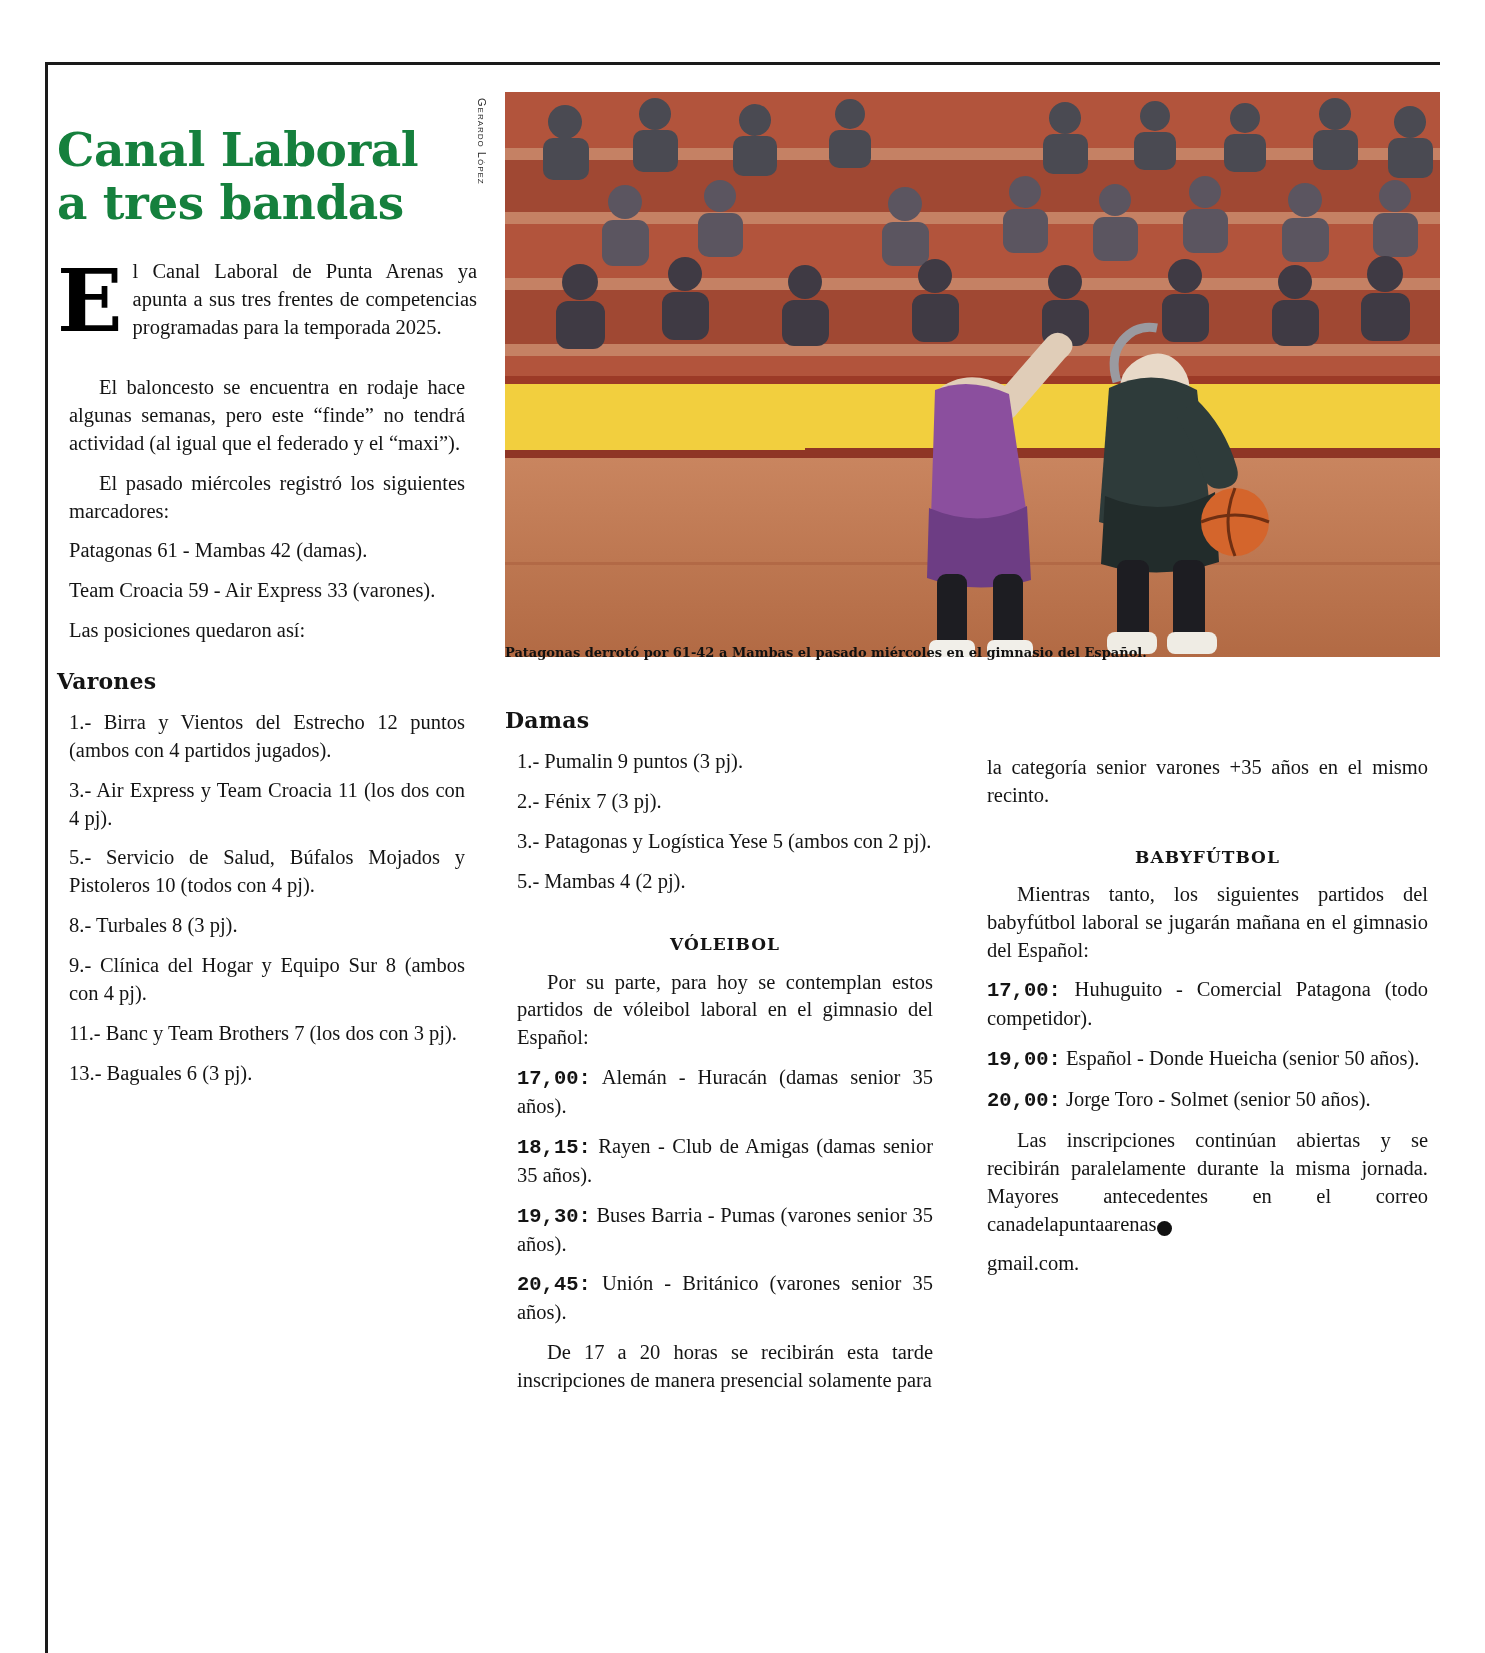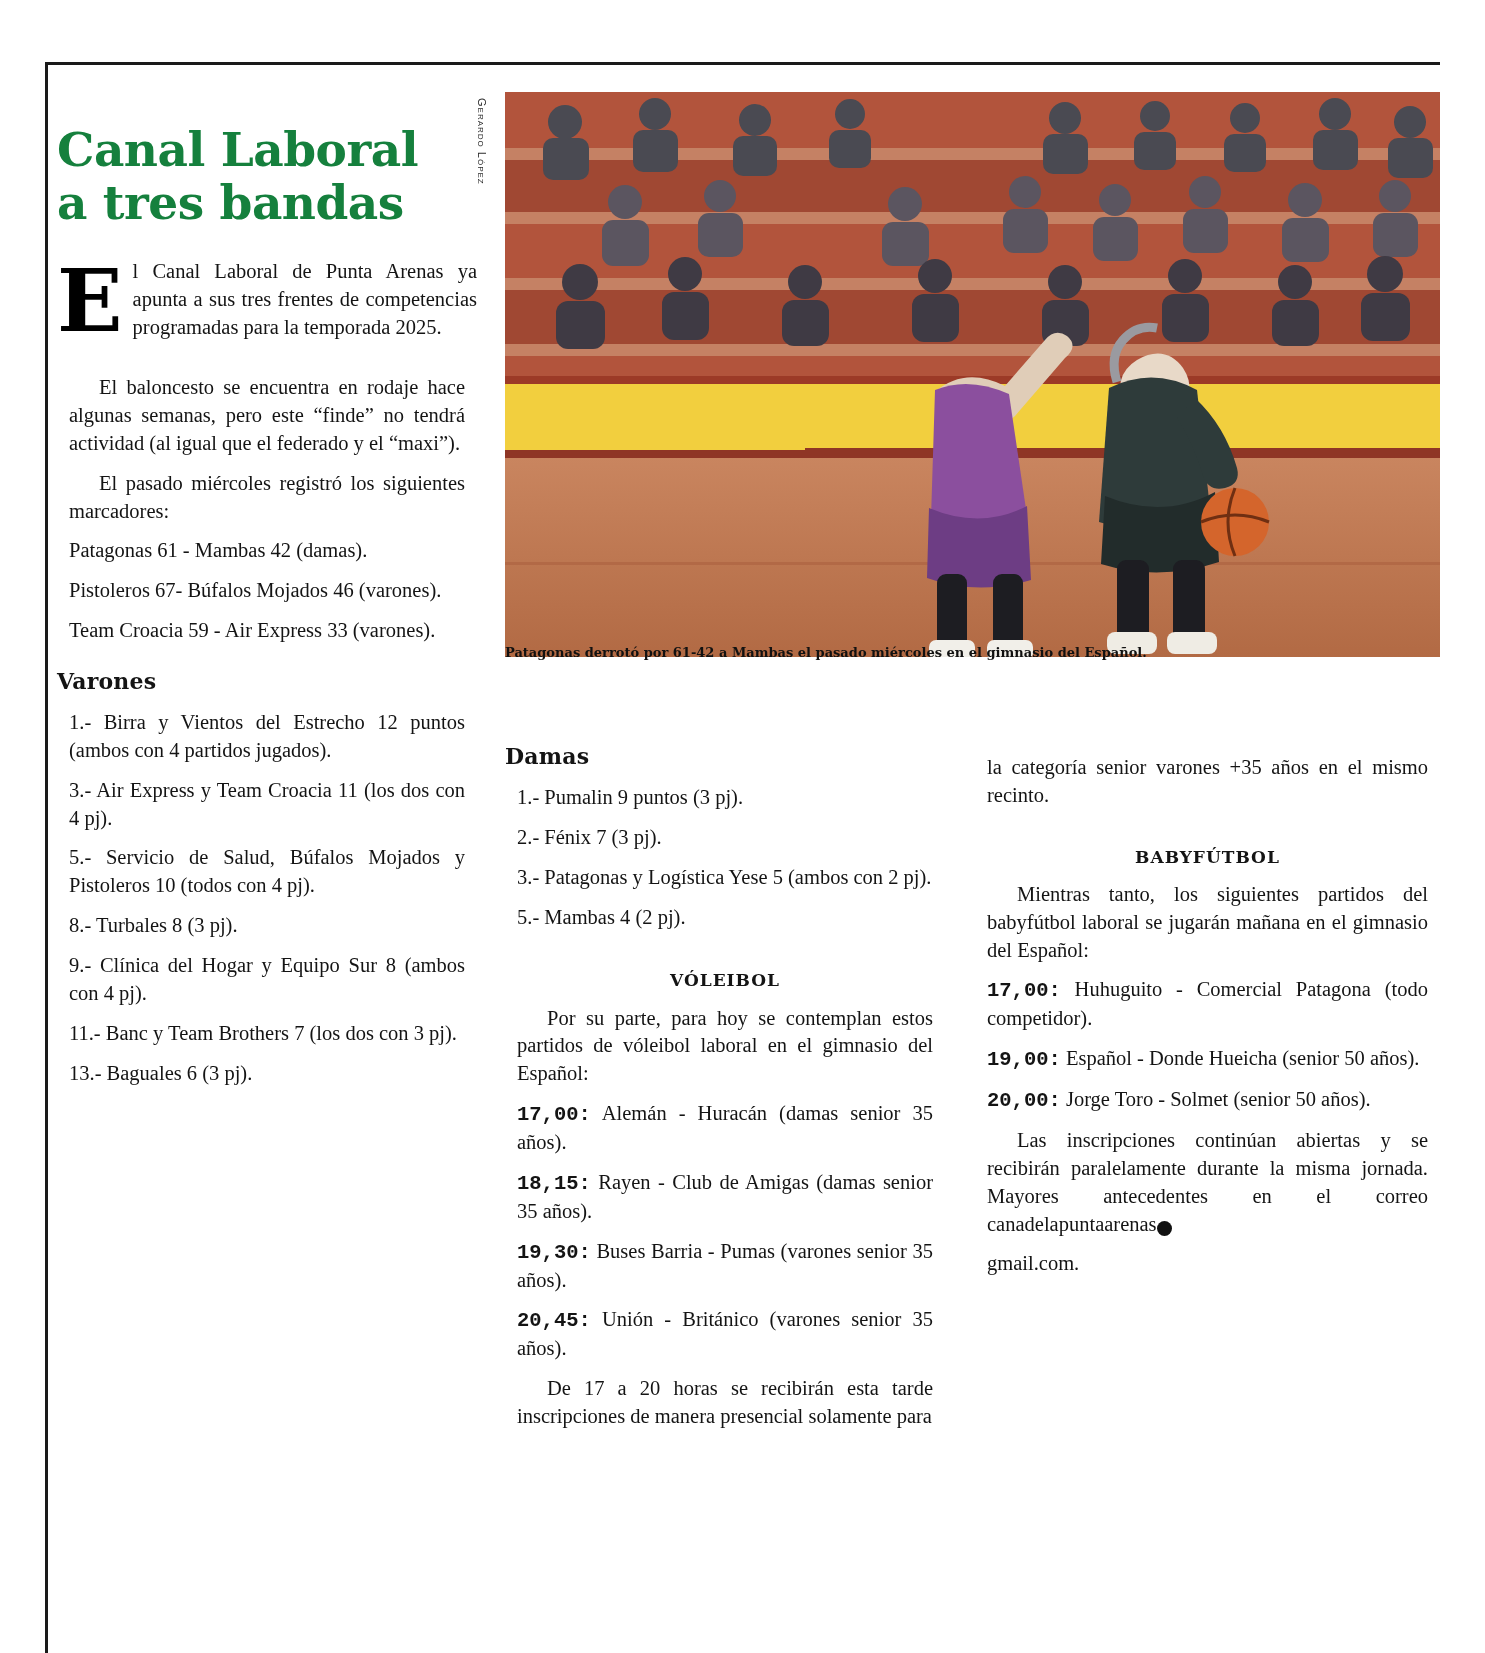--- a/index.html
+++ b/index.html
@@ -106,21 +106,21 @@
     position: absolute;
     font-size: 20.5px;
     line-height: 1.36;
     text-align: justify;
     color: #141414;
   }
   .col p { margin: 12px; }
   .col p.indent { text-indent: 30px; }
 
   #col1 { left: 57px;  top: 258px;  width: 420px; }
-  #col2 { left: 505px; top: 742px;  width: 440px; }
+  #col2 { left: 505px; top: 706px;  width: 440px; }
   #col3 { left: 975px; top: 742px;  width: 465px; }
 
   .dropcap-para {
     position: relative;
     min-height: 104px;
   }
   .dropcap {
     float: left;
     font-family: "DejaVu Serif", serif;
     font-weight: bold;
@@ -300,22 +300,22 @@
   <div class="caption">Patagonas derrotó por 61-42 a Mambas el pasado miércoles en el gimnasio del Español.</div>
 
   <div class="col" id="col1">
     <div class="dropcap-para">
       <span class="dropcap">E</span>
       <span>l Canal Laboral de Punta Arenas ya apunta a sus tres frentes de competencias programadas para la temporada 2025.</span>
     </div>
     <p class="indent">El baloncesto se encuentra en rodaje hace algunas semanas, pero este “finde” no tendrá actividad (al igual que el federado y el “maxi”).</p>
     <p class="indent">El pasado miércoles registró los siguientes marcadores:</p>
     <p>Patagonas 61 - Mambas 42 (damas).</p>
-    <p>Pistoleros 67- Búfalos Mojados 46 (varones).</p>
     <p>Team Croacia 59 - Air Express 33 (varones).</p>
+    <p>Las posiciones quedaron así:</p>
 
     <div class="sec-head">Varones</div>
     <p class="list-line">1.- Birra y Vientos del Estrecho 12 puntos (ambos con 4 partidos jugados).</p>
     <p class="list-line">3.- Air Express y Team Croacia 11 (los dos con 4 pj).</p>
     <p class="list-line">5.- Servicio de Salud, Búfalos Mojados y Pistoleros 10 (todos con 4 pj).</p>
     <p class="list-line">8.- Turbales 8 (3 pj).</p>
     <p class="list-line">9.- Clínica del Hogar y Equipo Sur 8 (ambos con 4 pj).</p>
     <p class="list-line">11.- Banc y Team Brothers 7 (los dos con 3 pj).</p>
     <p class="list-line">13.- Baguales 6 (3 pj).</p>
   </div>

